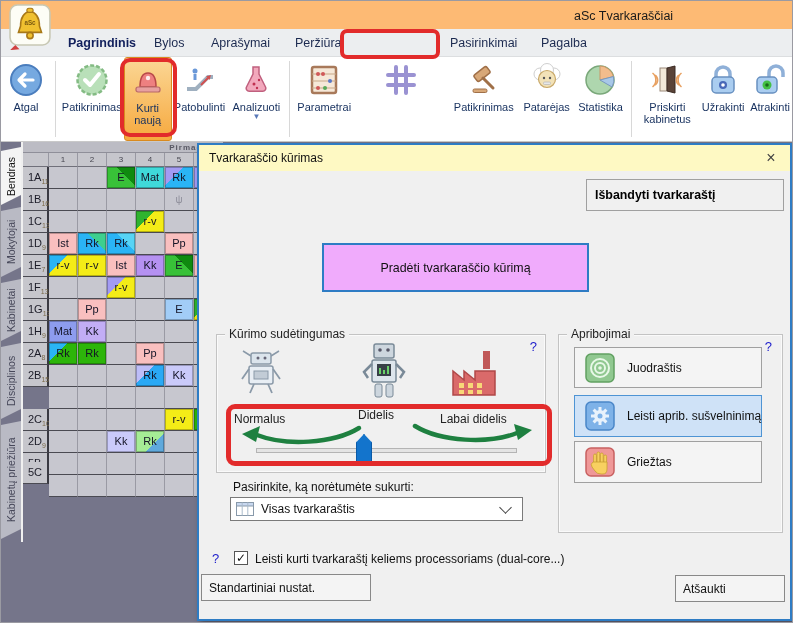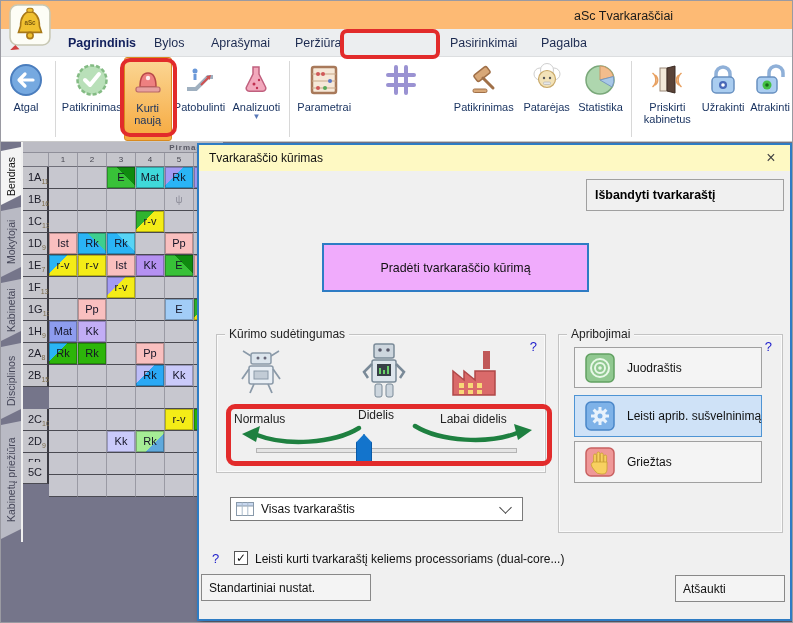--- a/index.html
+++ b/index.html
@@ -507,20 +507,21 @@
                     <rect x="15.4" y="6" width="2.8" height="12" rx="1.4"></rect>
                     <rect x="18.8" y="8" width="2.8" height="10" rx="1.4"></rect>
                     <path d="M8 15 q-3 2 -1 5 l3 4 q2 3 6 3 h2 q4 0 4 -5 v-7 h-14 z"></path>
                   </g>
                 </svg></span>
               <span class="olabel">Griežtas</span>
             </div>
           </div>
       </div>
 
+      <div id="select-label">Pasirinkite, ką norėtumėte sukurti:</div>
       <div id="dropdown">
         <span class="dicon">
           <svg viewBox="0 0 18 14">
             <rect x="0.5" y="0.5" width="17" height="13" fill="#fff" stroke="#8899aa"></rect>
             <rect x="0.5" y="0.5" width="17" height="3.5" fill="#c8d8f0" stroke="#8899aa"></rect>
             <path d="M6.2 0.5 v13 M11.8 0.5 v13" stroke="#aabbcc" stroke-width="1"></path>
           </svg>
         </span>
         <span class="dvalue">Visas tvarkaraštis</span>
         <span id="dd-chevron"></span>

